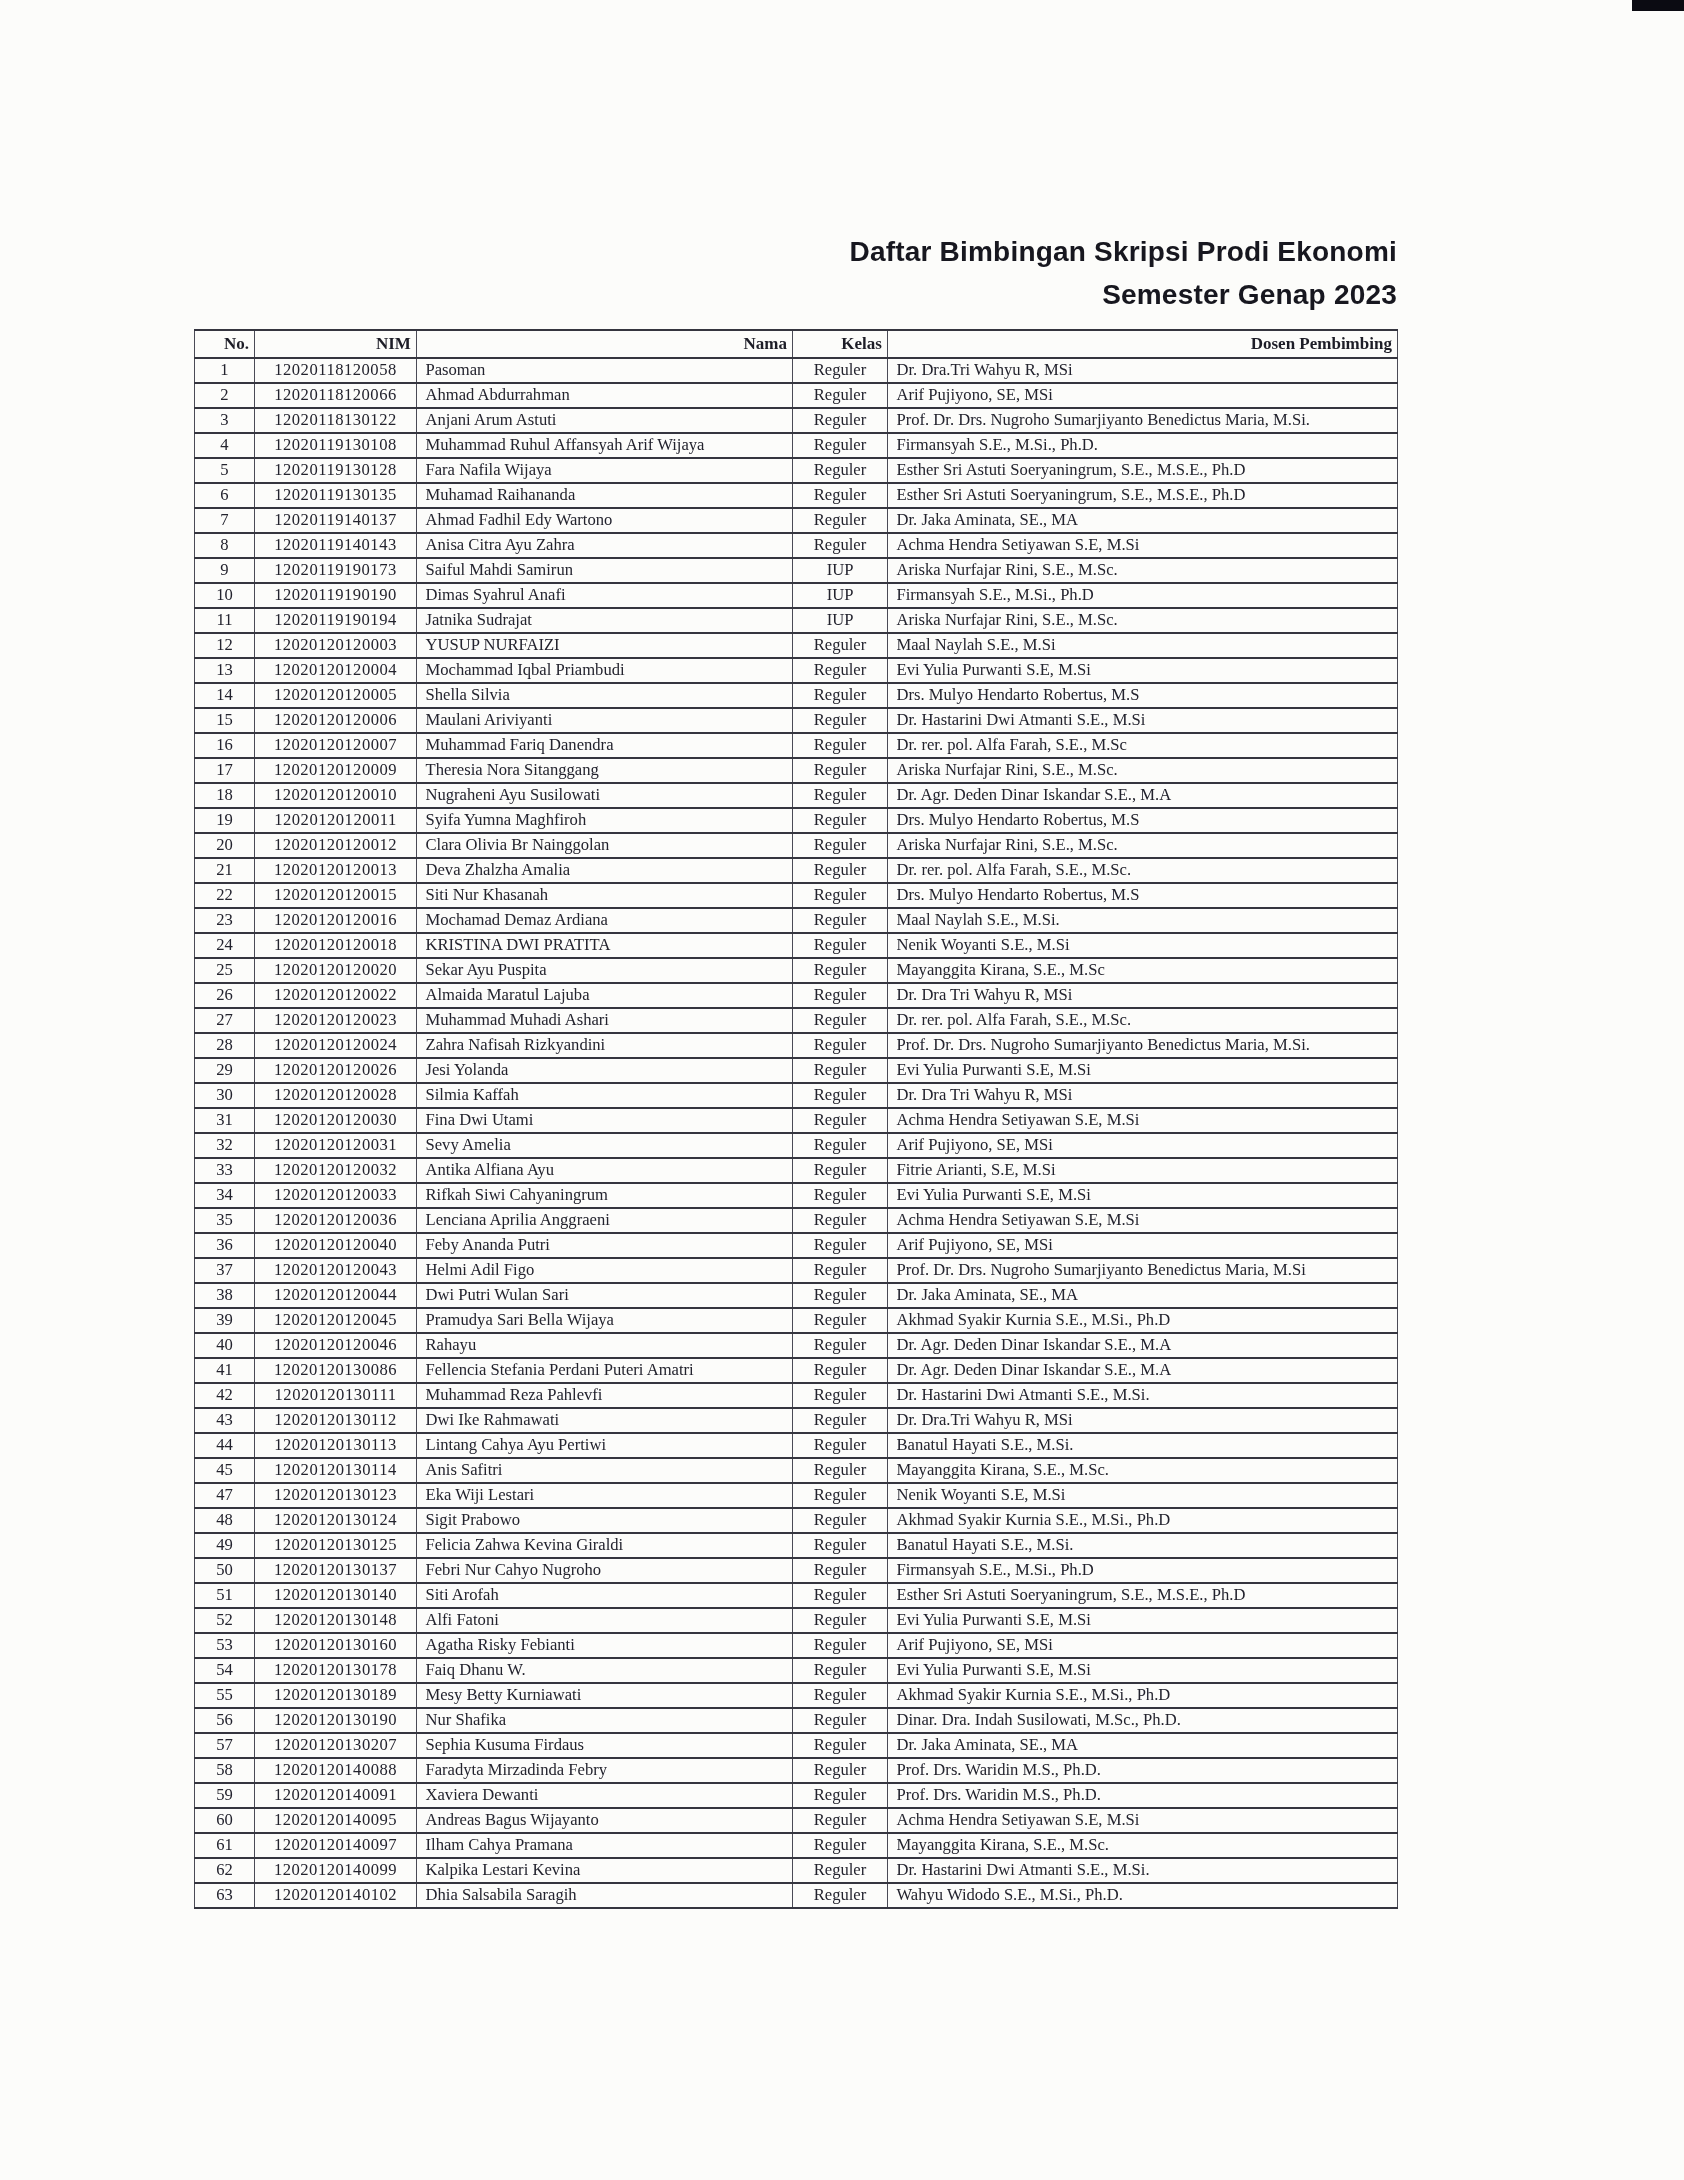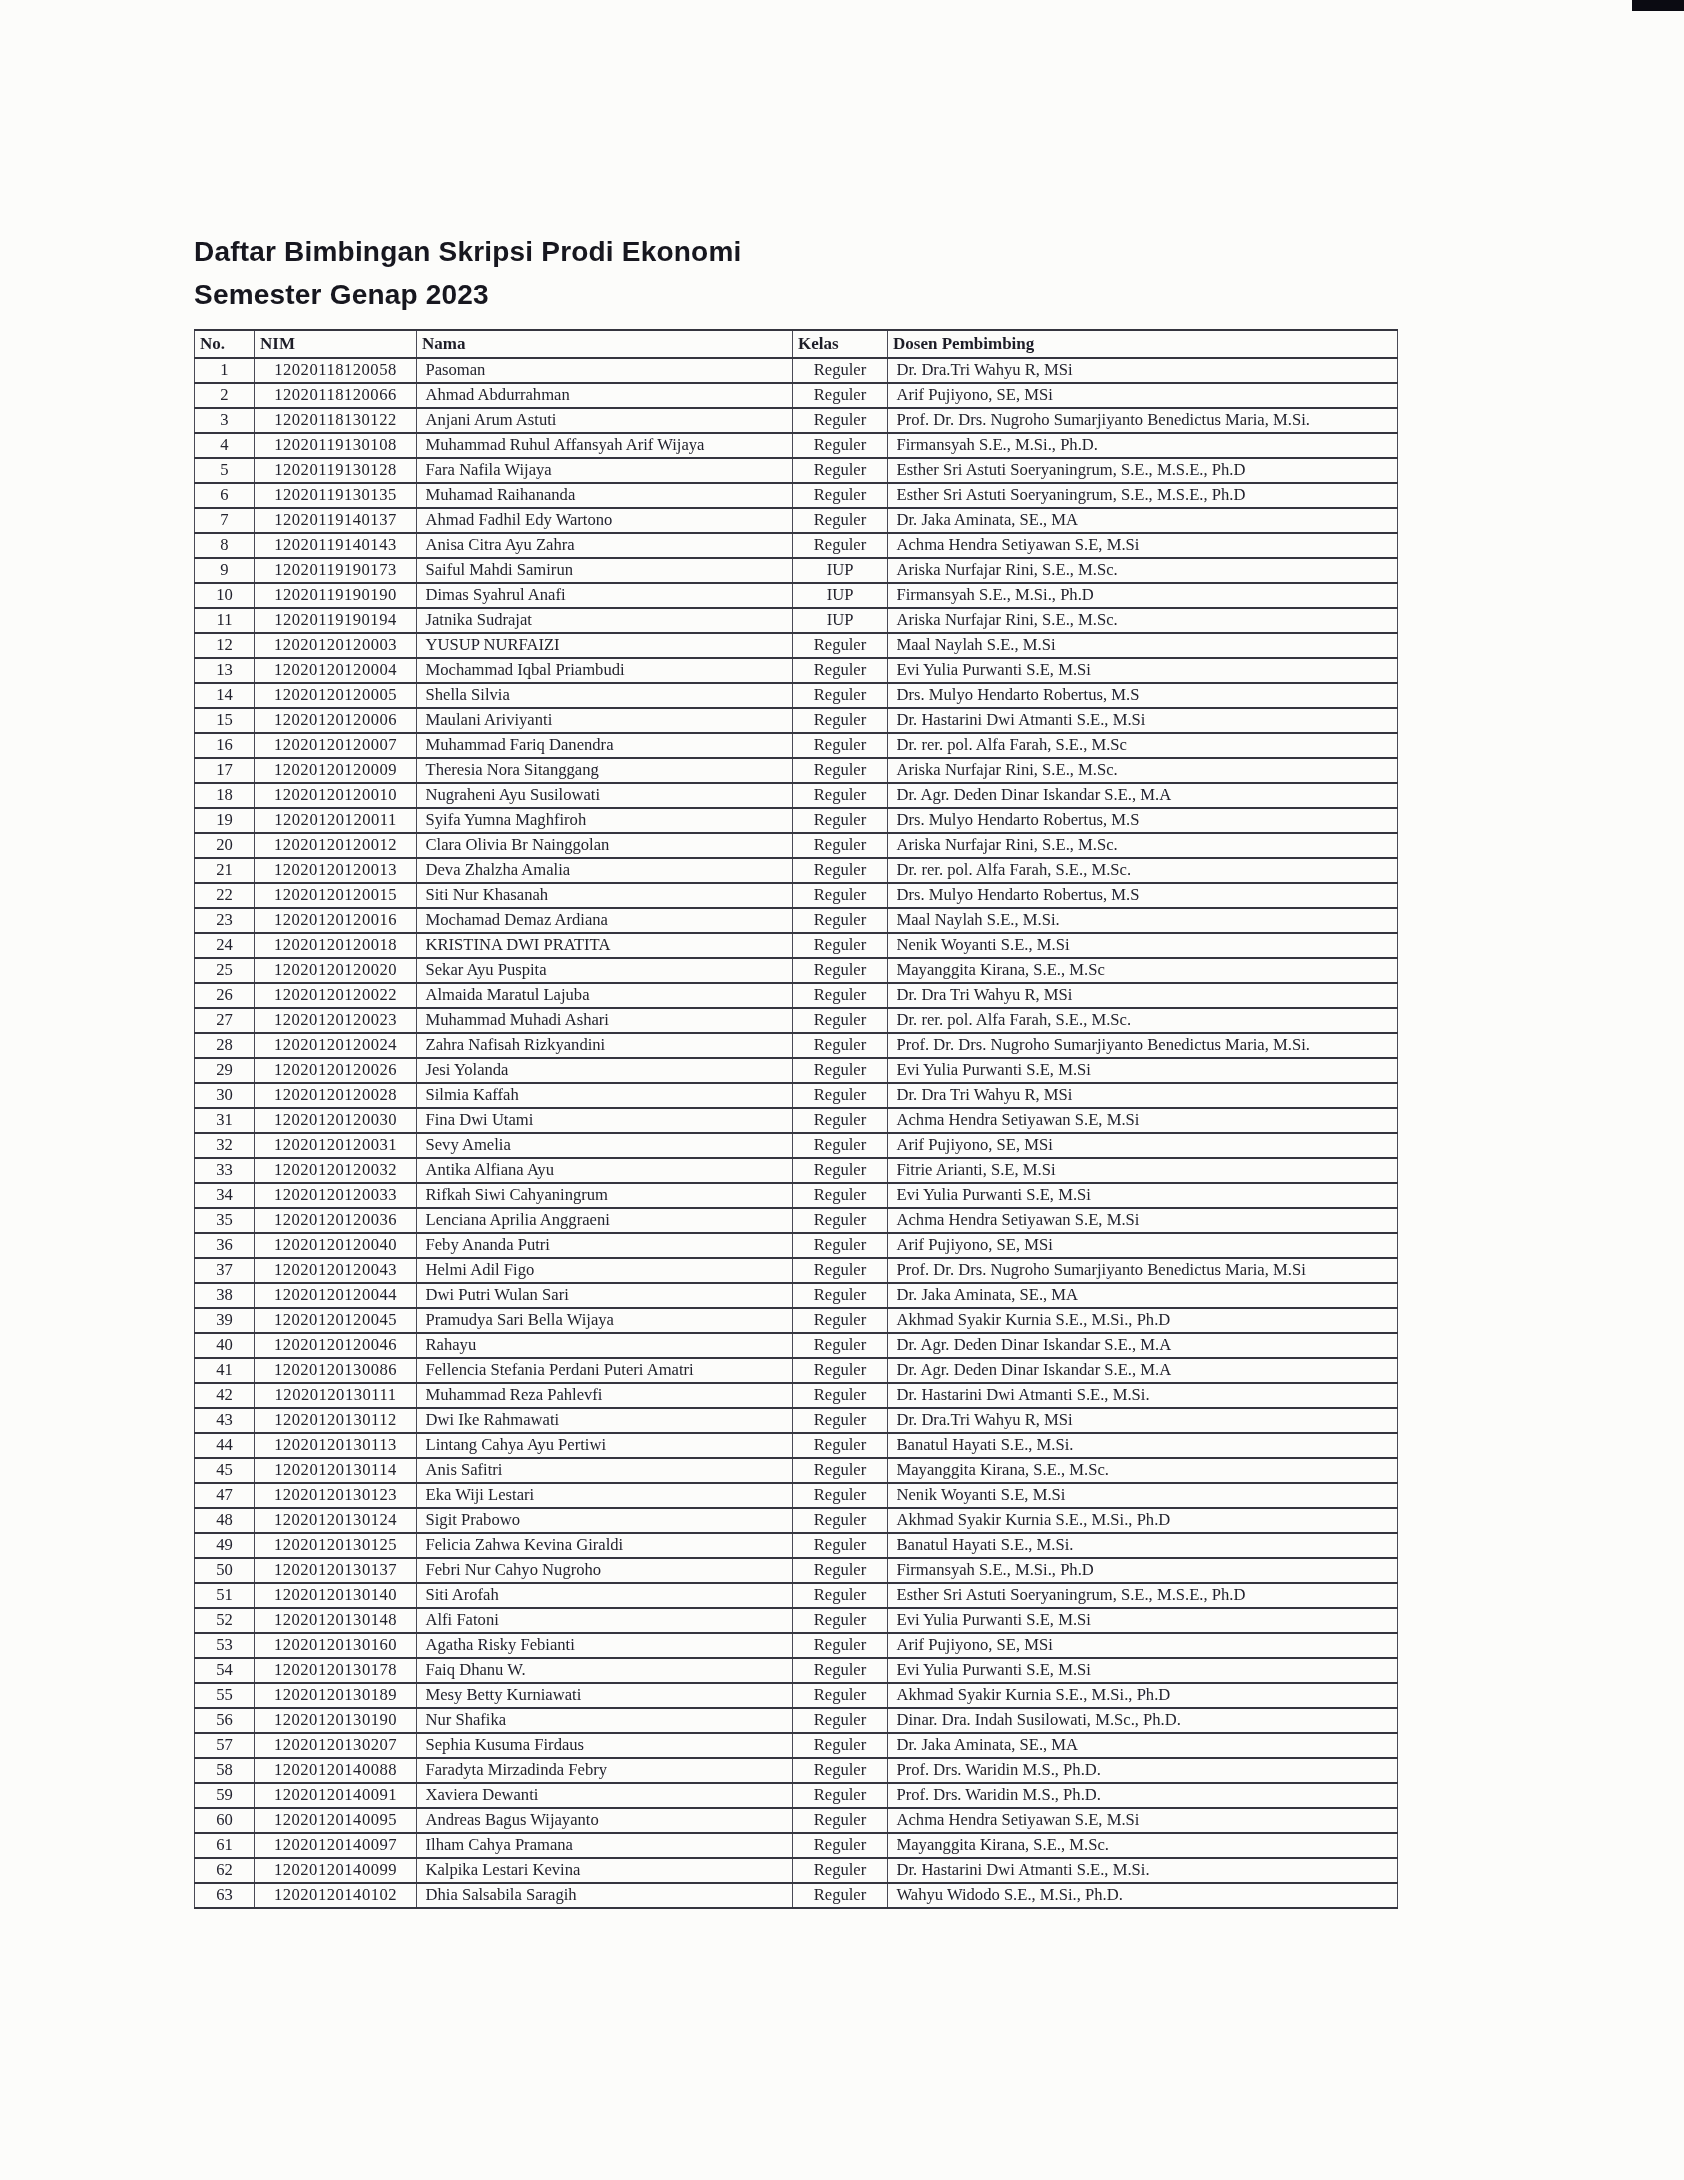--- a/index.html
+++ b/index.html
@@ -19,21 +19,21 @@
     top: 0; right: 0;
     width: 53px; height: 11px;
     background: #0b0b12;
   }
 
   .title-block {
     position: absolute;
     top: 230px;
     left: 194px;
     width: 1203px;
-    text-align: left;
+    text-align: right;
     font-family: "Liberation Sans", sans-serif;
     font-weight: bold;
     font-size: 28px;
     line-height: 1.55;
     color: #17171f;
     letter-spacing: 0.2px;
   }
 
   table.doc-table {
     position: absolute;
@@ -57,21 +57,21 @@
     border-left: 1.2px solid #4a4a55;
     border-right: 1.2px solid #4a4a55;
     height: 23px;
     padding: 0 5.1px;
     vertical-align: middle;
     white-space: nowrap;
     overflow: hidden;
   }
   .doc-table thead th {
     font-weight: bold;
-    text-align: left;
+    text-align: right;
     font-size: 17px;
     height: 25.6px;
     border-top-width: 2.6px;
     border-bottom-width: 2.4px;
     color: #1d1d27;
   }
   td.c-no    { text-align: center; }
   td.c-nim   { text-align: center; letter-spacing: 0.5px; }
   td.c-nama  { text-align: left; padding-left: 8.5px; }
   td.c-kelas { text-align: center; }

